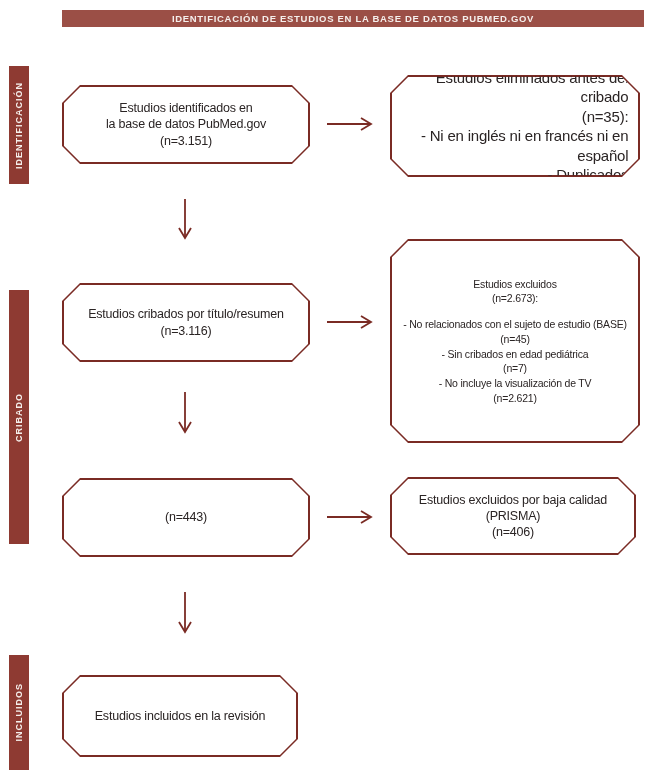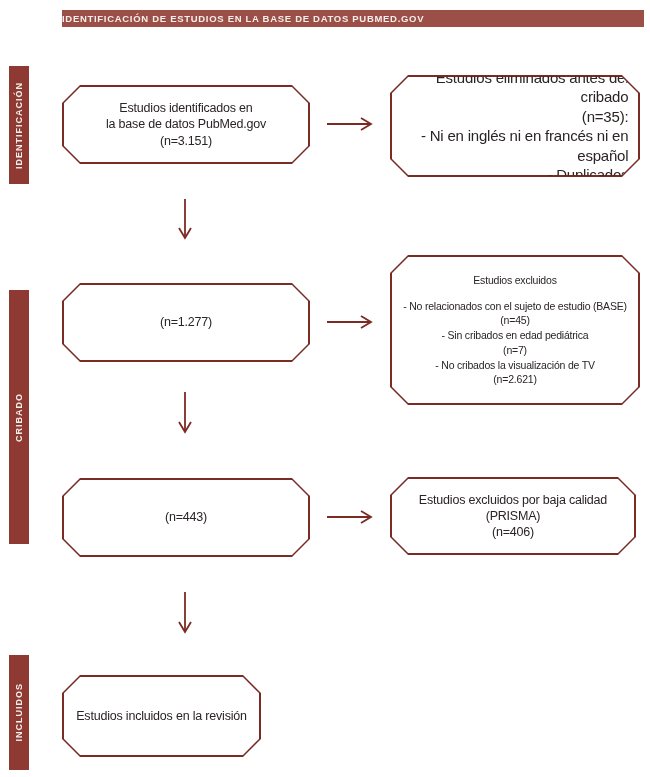--- a/index.html
+++ b/index.html
@@ -11,21 +11,21 @@
     --banner-text:#f5efec;
   }
   *{margin:0;padding:0;box-sizing:border-box;}
   html,body{background:#ffffff;}
   body{font-family:"Liberation Sans", sans-serif;color:var(--text);}
   .stage{position:relative;width:650px;height:777px;background:#ffffff;overflow:hidden;}
 
   .banner{
     position:absolute;left:62px;top:10px;width:582px;height:17px;
     background:var(--banner-bg);
-    display:flex;align-items:center;justify-content:flex-start;
+    display:flex;align-items:center;justify-content:center;
   }
   .banner span{
     color:var(--banner-text);font-size:9.5px;font-weight:bold;letter-spacing:.7px;
     white-space:nowrap;
   }
 
   .vbar{
     position:absolute;left:9px;width:20px;background:var(--bar-bg);
     display:flex;align-items:center;justify-content:center;
   }
@@ -54,24 +54,24 @@
   }
   .octo .fill div{width:100%;}
   .t12{font-size:12.5px;line-height:1.3;letter-spacing:-.2px;}
   .t11{font-size:15px;line-height:1.3;letter-spacing:-.2px;text-align:right;}
   .t10{font-size:10.5px;line-height:1.4;letter-spacing:-.2px;}
   .gap{height:11px;}
 
   .box-a{left:62px;top:85px;width:248px;height:79px;}
   .box-b{left:390px;top:75px;width:250px;height:102px;}
   .box-c{left:62px;top:283px;width:248px;height:79px;}
-  .box-d{left:390px;top:255px;width:250px;height:150px;}
+  .box-d{left:390px;top:239px;width:250px;height:204px;}
   .box-e{left:62px;top:478px;width:248px;height:79px;}
   .box-f{left:390px;top:477px;width:246px;height:78px;}
-  .box-g{left:62px;top:675px;width:199px;height:82px;border-radius:16px;}
+  .box-g{left:62px;top:675px;width:236px;height:82px;border-radius:16px;}
 
   .arrow{position:absolute;}
   .arrow svg{display:block;}
   .h1{left:327px;top:116px;}
   .h2{left:327px;top:314px;}
   .h3{left:327px;top:509px;}
   .v1{left:177px;top:199px;}
   .v2{left:177px;top:392px;}
   .v3{left:177px;top:592px;}
 </style>
@@ -107,33 +107,35 @@
       <div class="t11">Estudios eliminados antes del cribado</div>
       <div class="t11">(n=35):</div>
       <div class="gap"></div>
       <div class="t11">- Ni en inglés ni en francés ni en español</div>
       <div class="t11">- Duplicados</div>
     </div>
   </div>
 
   <div class="octo box-c">
     <div class="fill">
-      <div class="t12">(n=1.277)</div>
+      <div class="t12">Estudios cribados por título/resumen</div>
+      <div class="t12">(n=3.116)</div>
     </div>
   </div>
 
   <div class="octo box-d">
     <div class="fill">
       <div class="t10">Estudios excluidos</div>
+      <div class="t10">(n=2.673):</div>
       <div class="gap"></div>
       <div class="t10">- No relacionados con el sujeto de estudio (BASE)</div>
       <div class="t10">(n=45)</div>
       <div class="t10">- Sin cribados en edad pediátrica</div>
       <div class="t10">(n=7)</div>
-      <div class="t10">- No cribados la visualización de TV</div>
+      <div class="t10">- No incluye la visualización de TV</div>
       <div class="t10">(n=2.621)</div>
     </div>
   </div>
 
   <div class="octo box-e">
     <div class="fill">
       <div class="t12">(n=443)</div>
     </div>
   </div>
 

